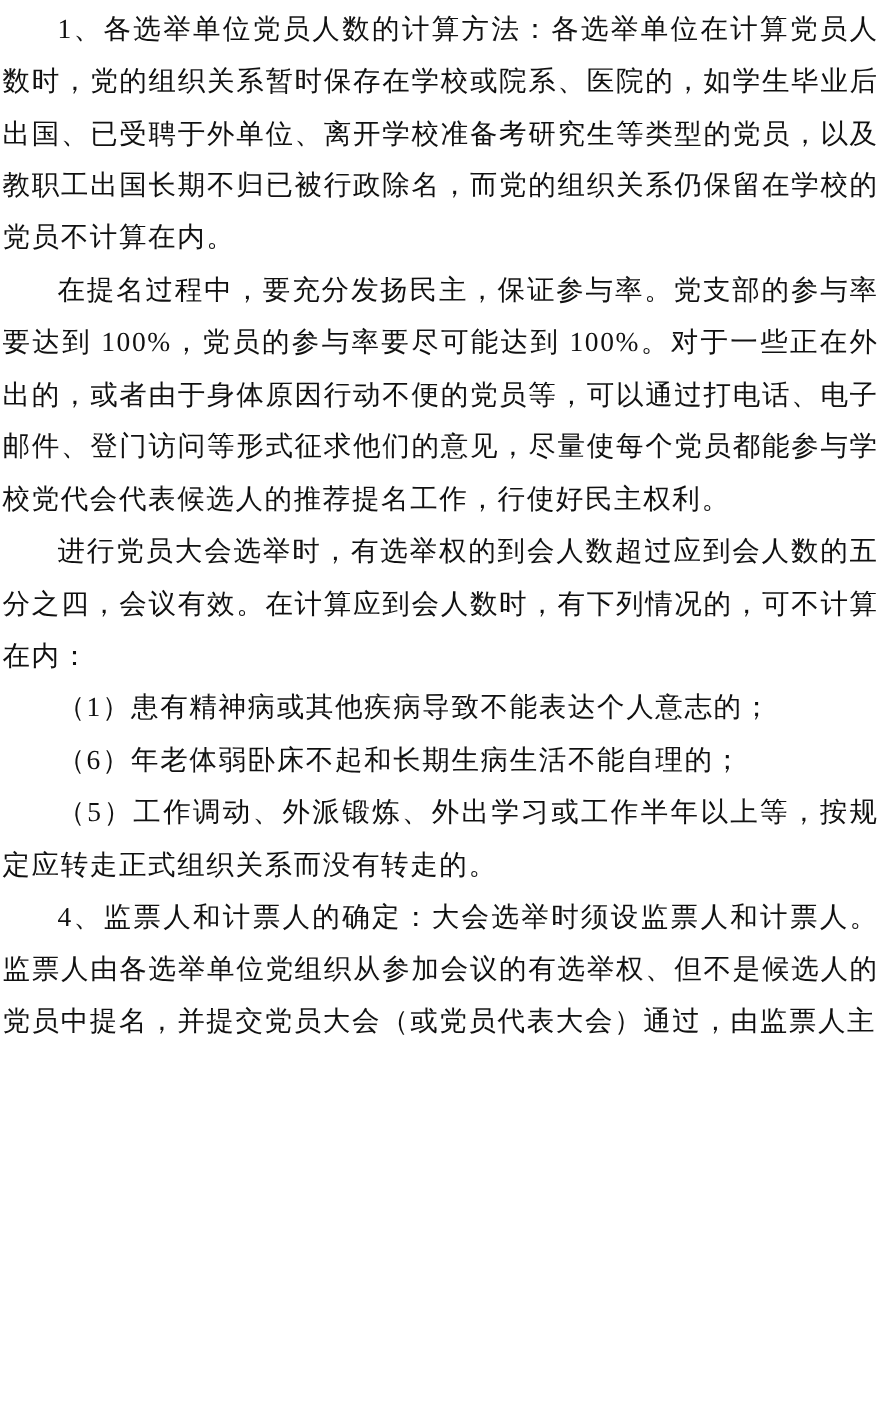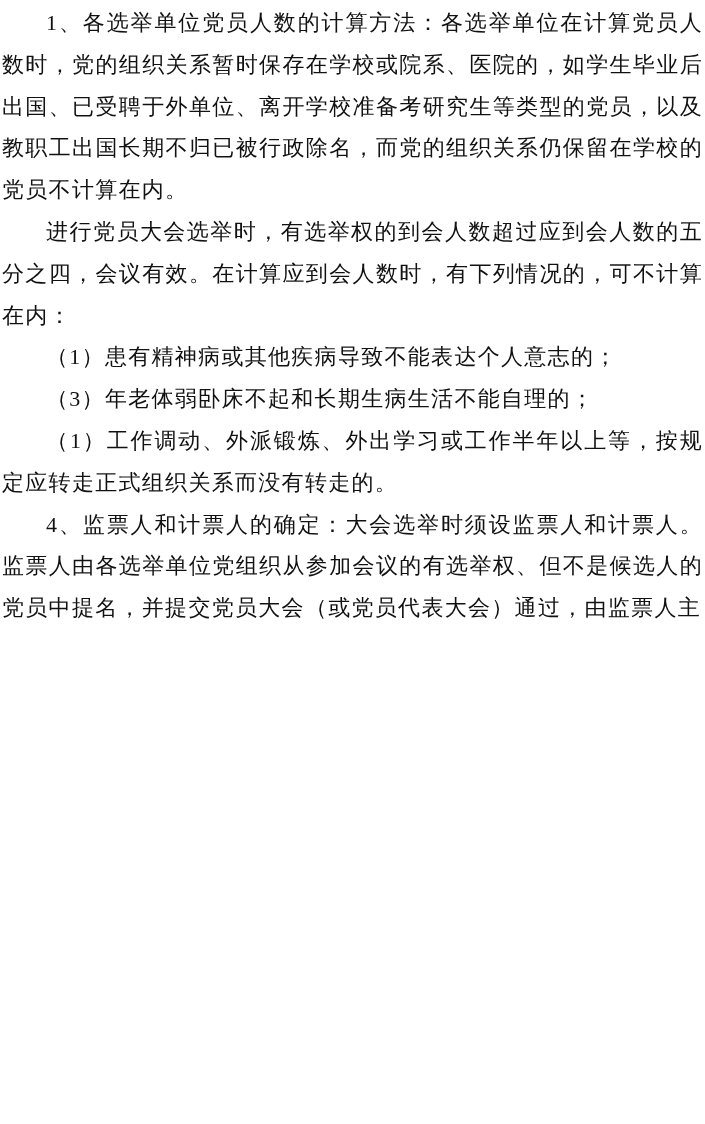--- a/index.html
+++ b/index.html
@@ -33,19 +33,20 @@
     text-indent: 2em;
     word-break: break-all;
   }
 </style>
 </head>
 <body>
 
 <div class="page">
   <div class="doc-body">
     <p>1、各选举单位党员人数的计算方法：各选举单位在计算党员人数时，党的组织关系暂时保存在学校或院系、医院的，如学生毕业后出国、已受聘于外单位、离开学校准备考研究生等类型的党员，以及教职工出国长期不归已被行政除名，而党的组织关系仍保留在学校的党员不计算在内。</p>
+    <p>在提名过程中，要充分发扬民主，保证参与率。党支部的参与率要达到 100%，党员的参与率要尽可能达到 100%。对于一些正在外出的，或者由于身体原因行动不便的党员等，可以通过打电话、电子邮件、登门访问等形式征求他们的意见，尽量使每个党员都能参与学校党代会代表候选人的推荐提名工作，行使好民主权利。</p>
     <p>进行党员大会选举时，有选举权的到会人数超过应到会人数的五分之四，会议有效。在计算应到会人数时，有下列情况的，可不计算在内：</p>
     <p>（1）患有精神病或其他疾病导致不能表达个人意志的；</p>
-    <p>（3）年老体弱卧床不起和长期生病生活不能自理的；</p>
-    <p>（1）工作调动、外派锻炼、外出学习或工作半年以上等，按规定应转走正式组织关系而没有转走的。</p>
+    <p>（6）年老体弱卧床不起和长期生病生活不能自理的；</p>
+    <p>（5）工作调动、外派锻炼、外出学习或工作半年以上等，按规定应转走正式组织关系而没有转走的。</p>
     <p>4、监票人和计票人的确定：大会选举时须设监票人和计票人。监票人由各选举单位党组织从参加会议的有选举权、但不是候选人的党员中提名，并提交党员大会（或党员代表大会）通过，由监票人主</p>
   </div>
 </div>
 
 </body></html>

